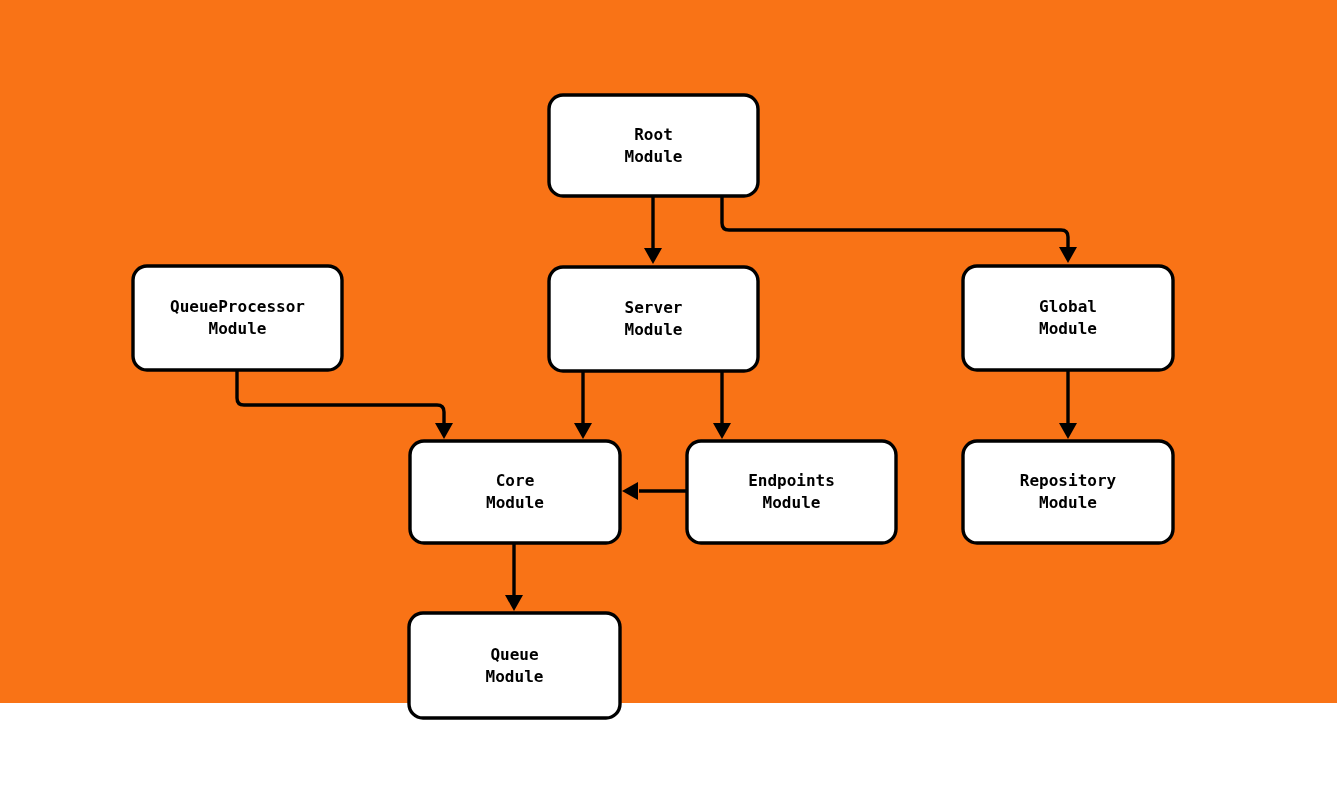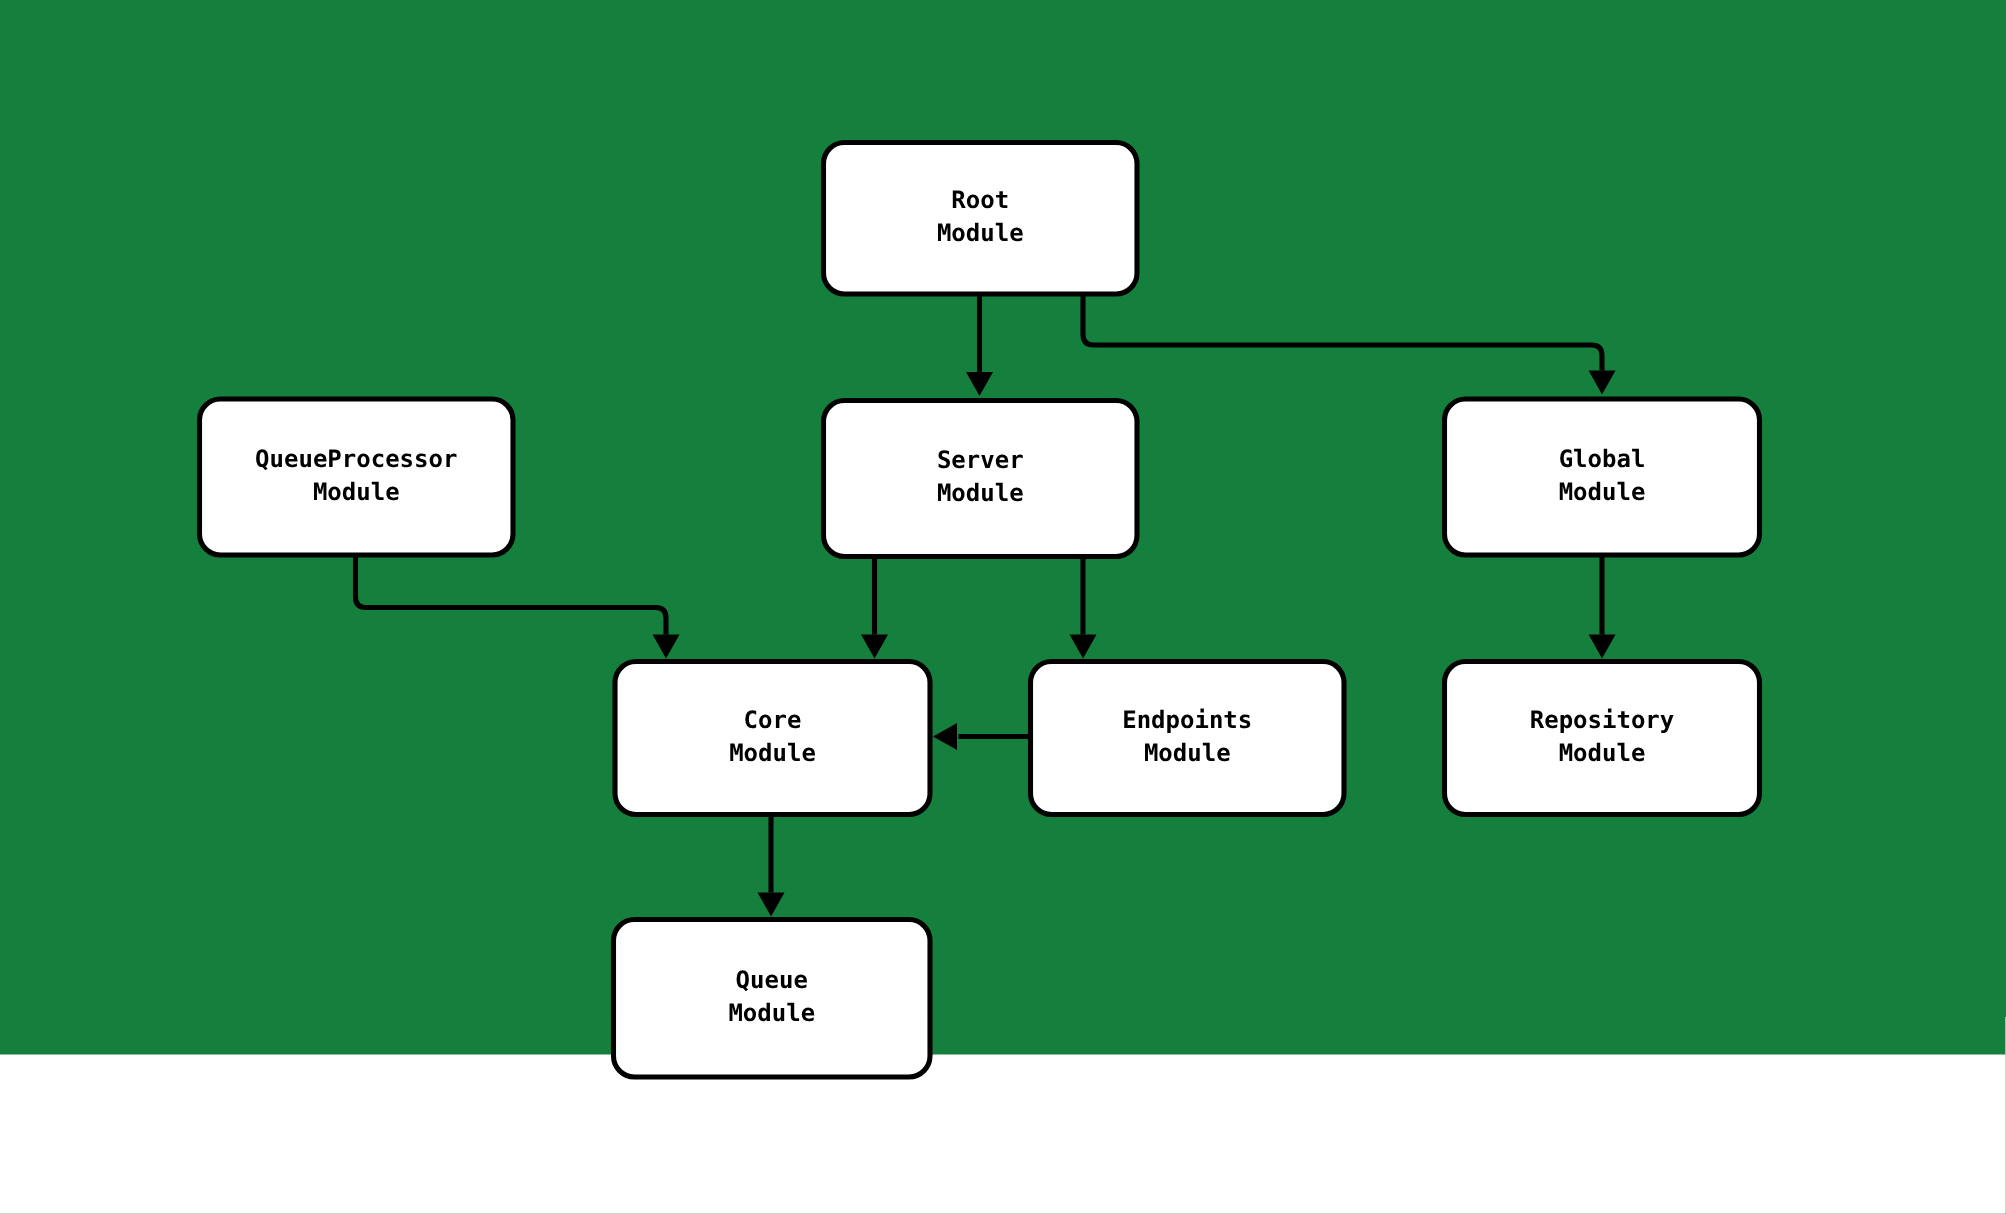--- a/index.html
+++ b/index.html
@@ -10,21 +10,21 @@
   body {
     width: 1337px;
     height: 809px;
     font-family: "DejaVu Sans Mono", monospace;
     overflow: hidden;
   }
   #diagram-canvas {
     position: relative;
     width: 1337px;
     height: 703px;
-    background: #15803d;
+    background: #f97316;
   }
   #diagram-svg {
     position: absolute;
     top: 0;
     left: 0;
     width: 1337px;
     height: 809px;
     display: block;
   }
   .node-box {

